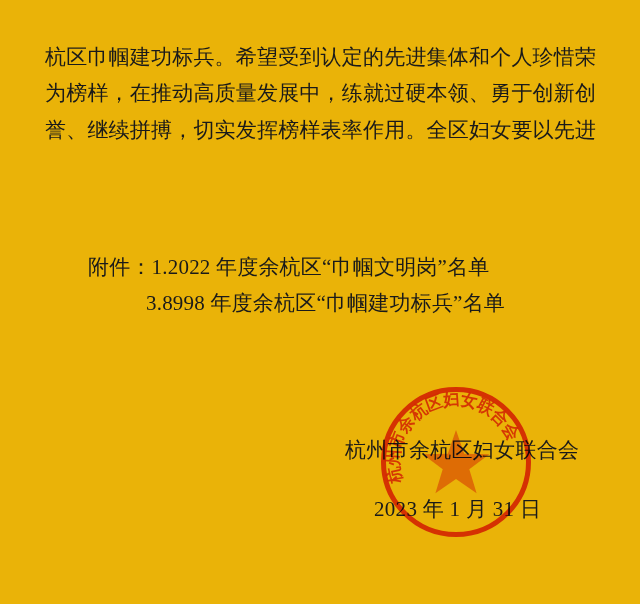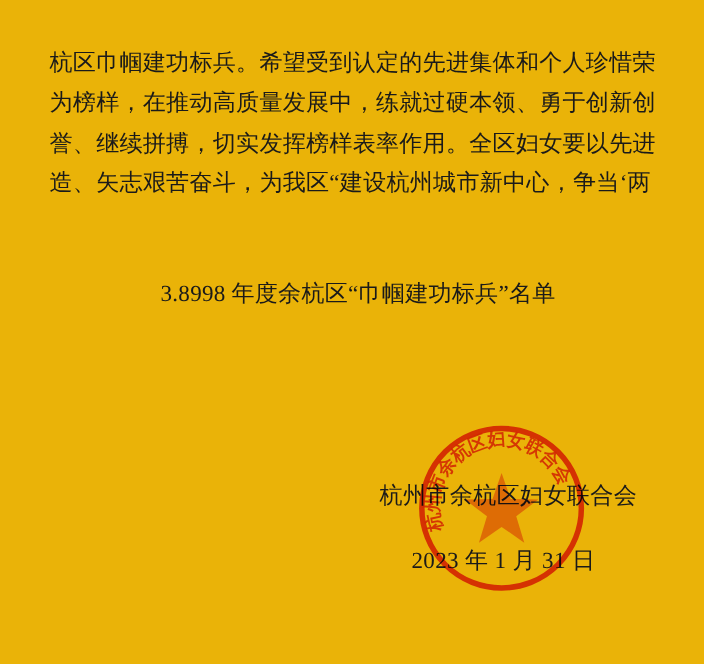--- a/index.html
+++ b/index.html
@@ -73,24 +73,24 @@
 </style>
 </head>
 <body>
 
 <div class="page">
 
   <div class="body-text">
     <div class="line">杭区巾帼建功标兵。希望受到认定的先进集体和个人珍惜荣</div>
     <div class="line">为榜样，在推动高质量发展中，练就过硬本领、勇于创新创</div>
     <div class="line">誉、继续拼搏，切实发挥榜样表率作用。全区妇女要以先进</div>
-    <div class="line">造、矢志艰苦奋斗，为我区“建设杭州城市新中心，争当‘两</div>
   </div>
 
   <div class="attachment">
+    <div class="att-line-1"><span>附件：</span><span>1.2022 年度余杭区“巾帼文明岗”名单</span></div>
     <div class="att-line-2"><span>3.8998 年度余杭区“巾帼建功标兵”名单</span></div>
   </div>
 
   <div class="signature-org">杭州市余杭区妇女联合会</div>
   <div class="signature-date">2023 年 1 月 31 日</div>
 
   <svg class="seal" viewBox="0 0 152 152" xmlns="http://www.w3.org/2000/svg">
     <circle cx="76" cy="76" r="72.5" fill="none" stroke-width="5" stroke-opacity="0.92" stroke="#e4251b"></circle>
     <polygon points="76,44 84.2,67.7 109.3,68.2 89.3,83.3 96.6,107.3 76,93 55.4,107.3 62.7,83.3 42.7,68.2 67.8,67.7" fill-opacity="0.5" fill="#e4251b"></polygon>
     <defs>

